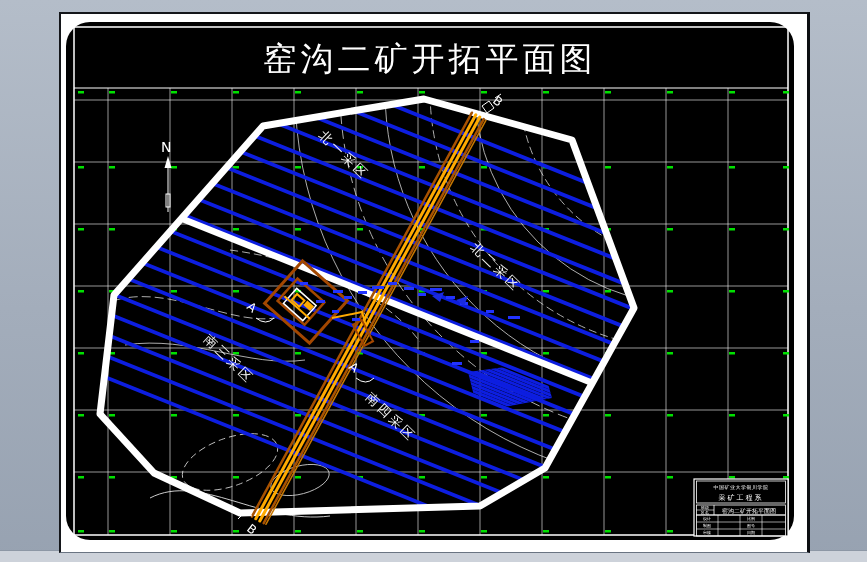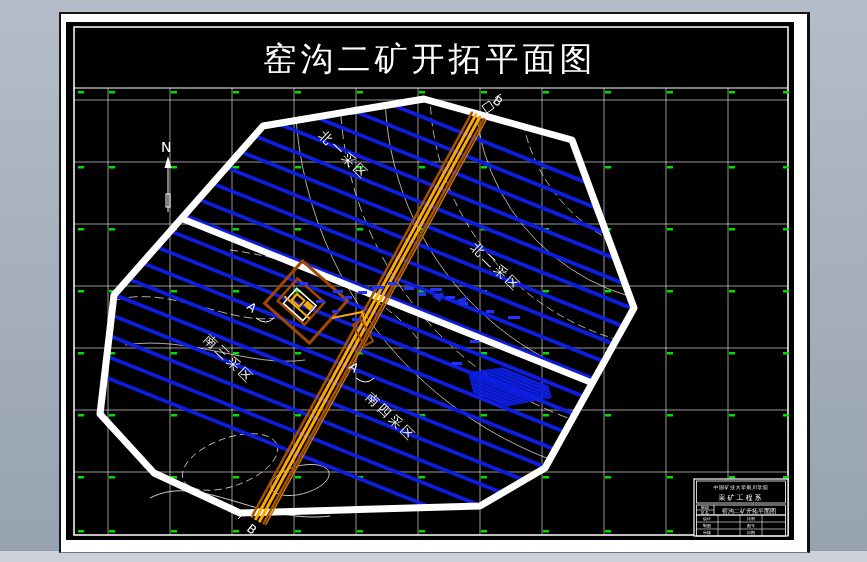--- a/index.html
+++ b/index.html
@@ -14,20 +14,21 @@
   }
   .page{
     position:absolute;left:59px;top:12px;width:746px;height:538px;
     background:#ffffff;
     border-left:2px solid #14161a;border-top:2px solid #14161a;border-right:3px solid #0c0e12;
     border-bottom:1px solid #6a7482;
   }
   .canvas{
     position:absolute;left:5px;top:8px;width:728px;height:518px;
     background:#000000;
+    border-radius:24px;
   }
   svg{display:block;}
   text{font-family:"DejaVu Sans",sans-serif;fill:#ffffff;}
   .map-title{font-size:33px;letter-spacing:4px;}
   .district{font-size:13px;letter-spacing:3px;fill:#f5f5f5;}
   .marker{font-size:12px;}
   .tb-org1{font-size:5px;letter-spacing:0.5px;}
   .tb-org2{font-size:7px;letter-spacing:2px;}
   .tb-name{font-size:6px;}
   .tb-cell{font-size:4px;}

